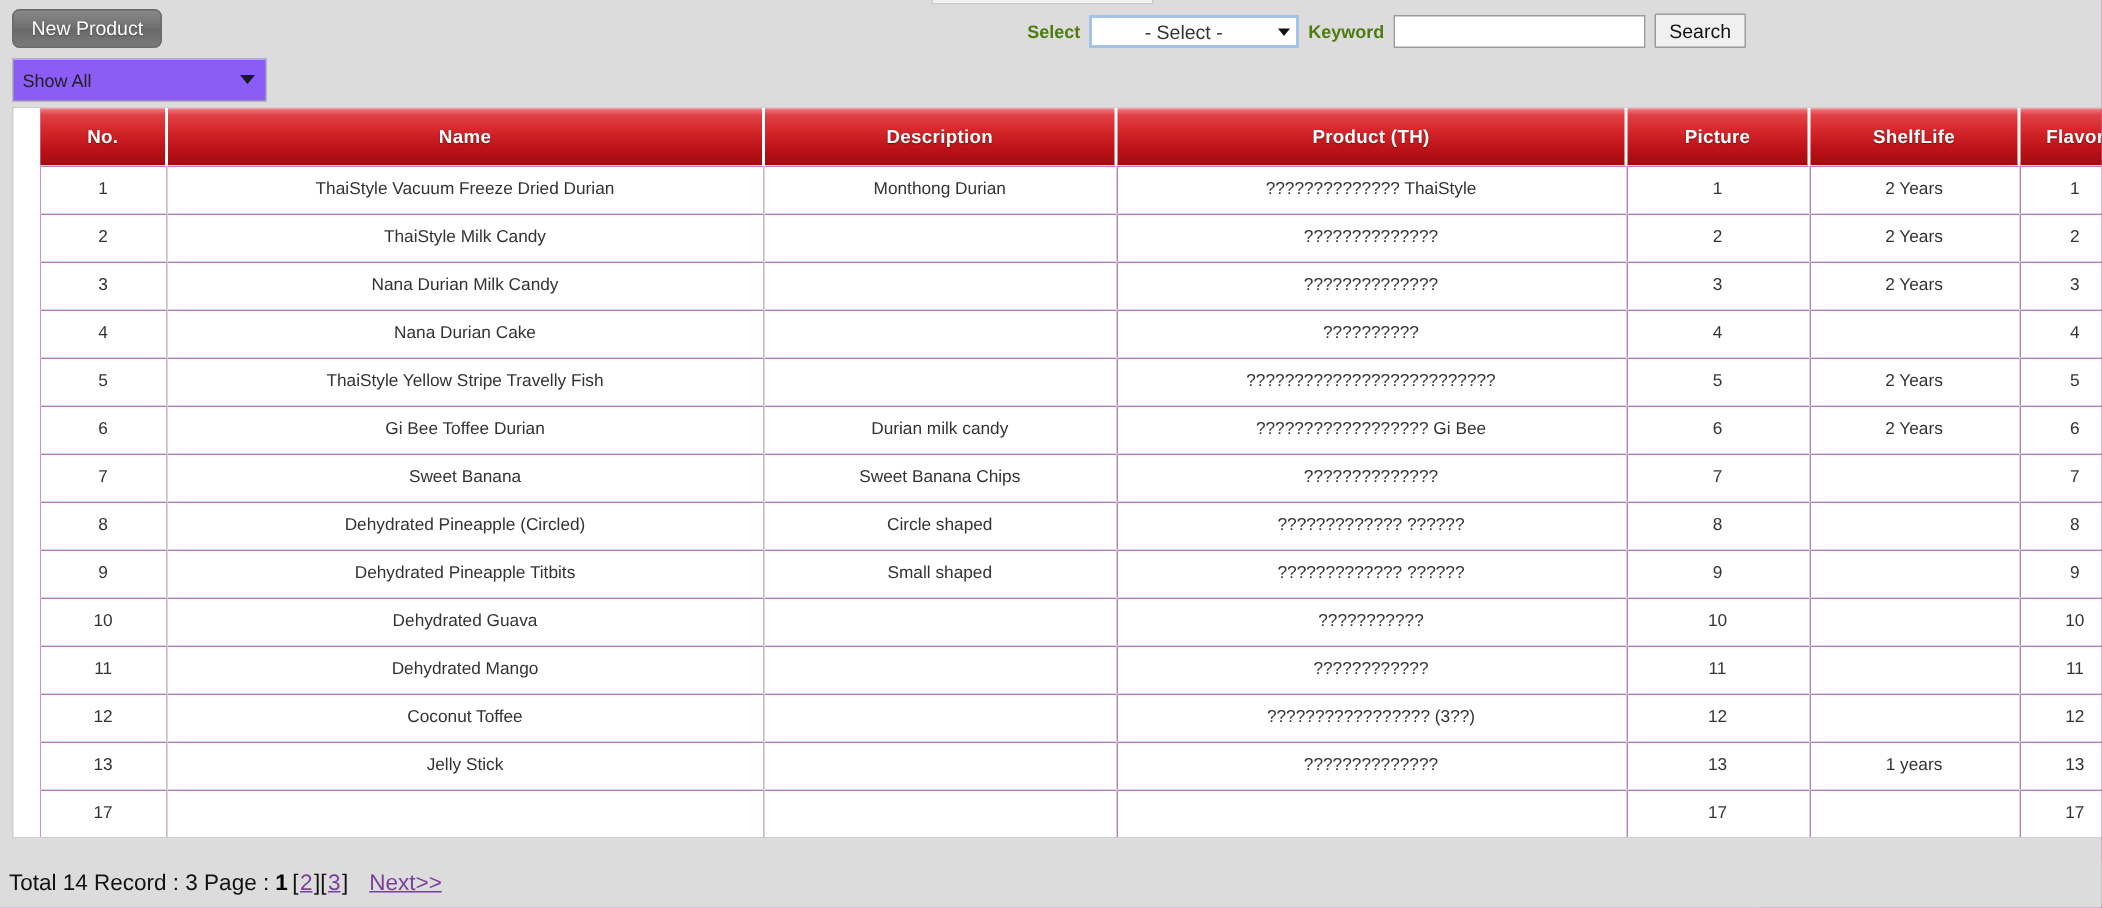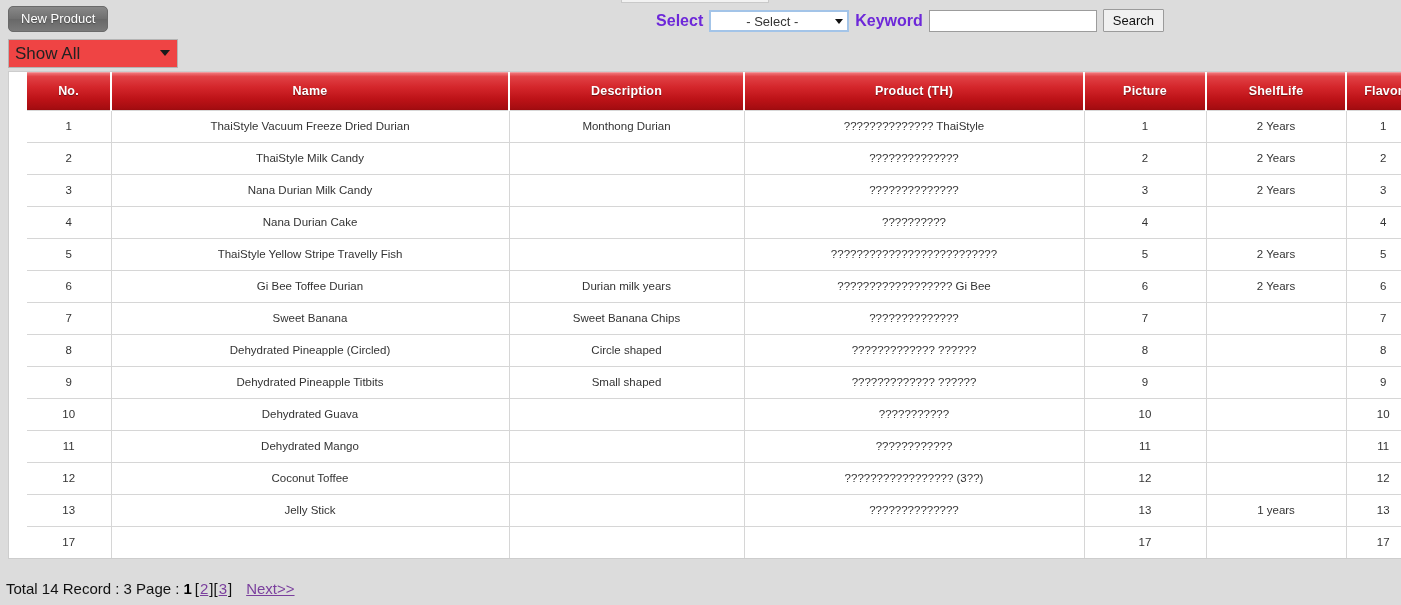--- a/index.html
+++ b/index.html
@@ -54,24 +54,24 @@
     cursor: pointer;
     line-height: 15px;
     text-shadow: 0 1px 1px rgba(0,0,0,.35);
   }
   .show-all-select {
     position: absolute;
     left: 8px;
     top: 33px;
     width: 170px;
     height: 29px;
-    font-size: 17px;
+    font-size: 12px;
     font-family: "Liberation Sans", sans-serif;
     padding: 3px 6px;
-    background: #ef4444;
+    background: #8b5cf6;
     border: 1px solid #b4b4b4;
     color: #222;
     border-radius: 0;
     -webkit-appearance: none;
     appearance: none;
   }
   .show-all-wrap { position: absolute; left: 0; top: 0; }
   .show-all-arrow {
     position: absolute;
     left: 160px;
@@ -87,23 +87,23 @@
   .toolbar-right {
     position: absolute;
     right: 8px;
     top: 9px;
     display: flex;
     align-items: center;
     gap: 6px;
     white-space: nowrap;
   }
   .tr-label {
-    font-size: 16px;
+    font-size: 12px;
     font-weight: bold;
-    color: #6d28d9;
+    color: #4d7c0f;
     font-family: "Liberation Sans", sans-serif;
   }
   .select-wrap { position: relative; display: inline-block; }
   .sel-select {
     width: 140px;
     height: 22px;
     font-size: 13px;
     font-family: "Liberation Sans", sans-serif;
     padding: 1px 18px 1px 4px;
     background: #ffffff;
@@ -330,21 +330,21 @@
             <td>ThaiStyle Yellow Stripe Travelly Fish</td>
             <td></td>
             <td>??????????????????????????</td>
             <td>5</td>
             <td>2 Years</td>
             <td>5</td>
           </tr>
           <tr>
             <td>6</td>
             <td>Gi Bee Toffee Durian</td>
-            <td>Durian milk years</td>
+            <td>Durian milk candy</td>
             <td>?????????????????? Gi Bee</td>
             <td>6</td>
             <td>2 Years</td>
             <td>6</td>
           </tr>
           <tr>
             <td>7</td>
             <td>Sweet Banana</td>
             <td>Sweet Banana Chips</td>
             <td>??????????????</td>

